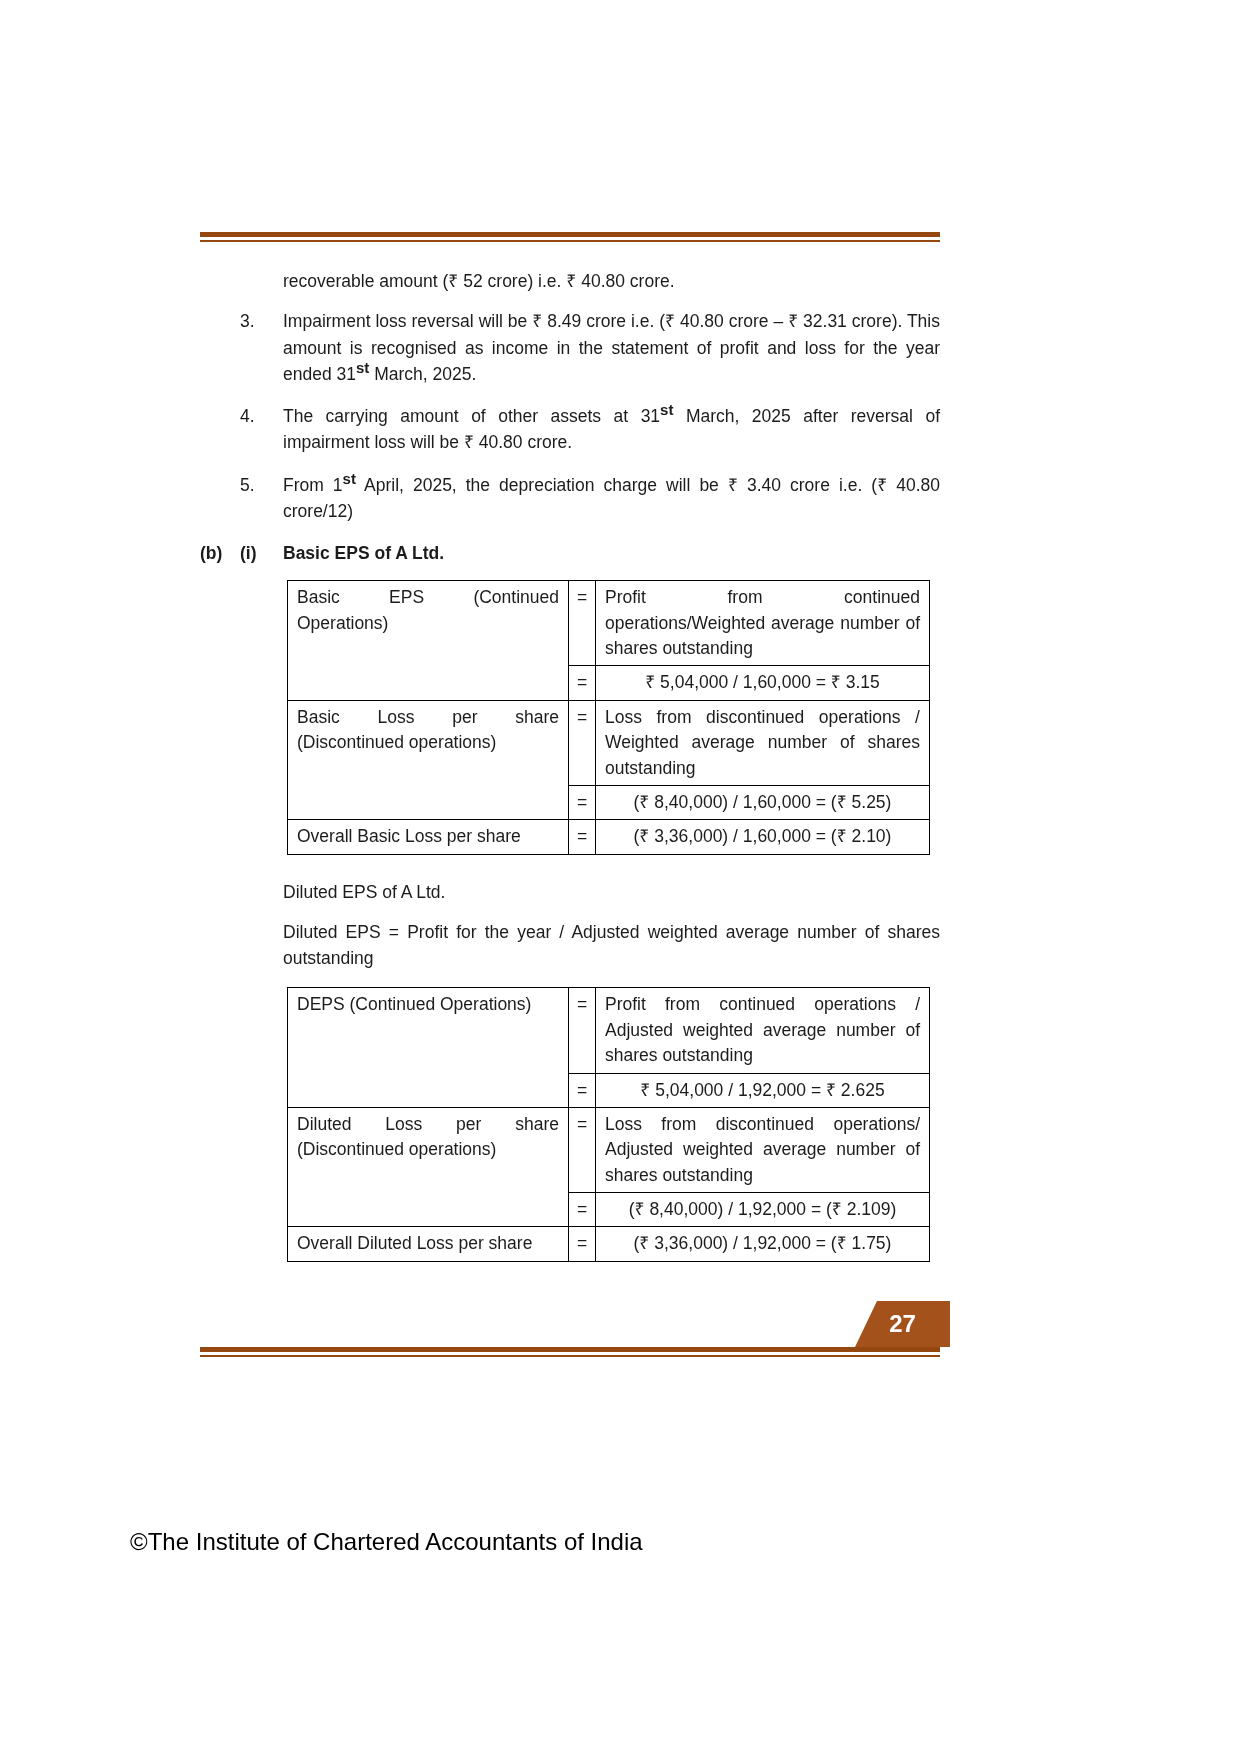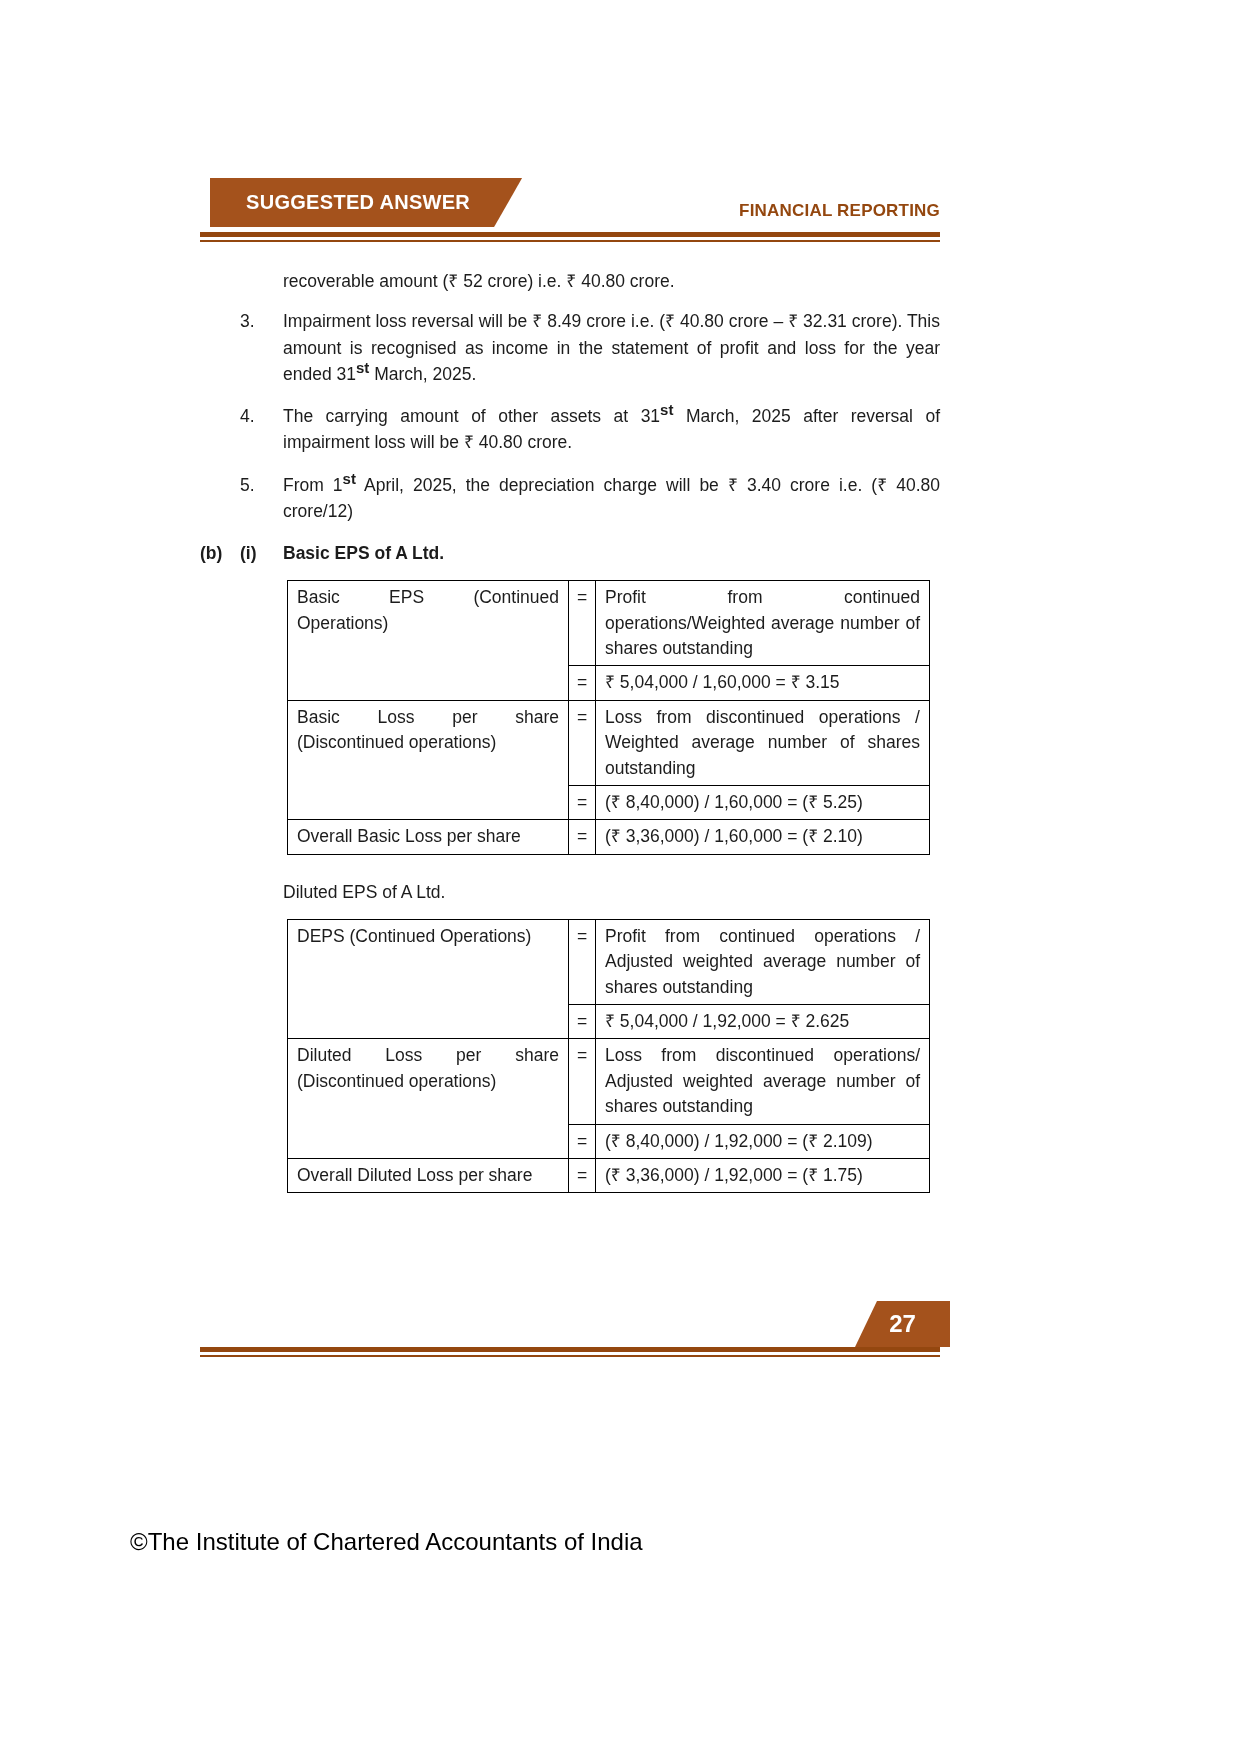--- a/index.html
+++ b/index.html
@@ -26,42 +26,36 @@
   .item .txt{flex:1;text-align:justify;}
   sup{font-size:15px;line-height:0;font-weight:bold;}
   .section-head{display:flex;font-weight:bold;margin:6px 0 14px 0;}
   .section-head .b{width:40px;flex-shrink:0;}
   .section-head .i{width:43px;flex-shrink:0;}
   table{border-collapse:collapse;margin-left:87px;width:643px;font-size:17.5px;line-height:1.45;}
   td{border:1px solid #000;padding:4px 9px;vertical-align:top;}
   td.lbl{width:262px;text-align:justify;}
   td.eq{width:18px;text-align:center;padding:4px 4px;}
   td.frm{text-align:justify;}
-  td.val{text-align:left;}
+  td.val{text-align:center;}
   .diluted-head{padding-left:83px;font-weight:normal;margin:24px 0 14px 0;}
   .diluted-intro{padding-left:83px;text-align:justify;margin:0 0 16px 0;}
   
   .pagenum-box{
     position:absolute;left:855px;top:1301px;width:95px;height:46px;background:#A4521C;
     clip-path:polygon(22px 0,100% 0,100% 100%,0 100%);
     display:flex;align-items:center;justify-content:center;color:#fff;font-weight:bold;font-size:24px;
   }
   .footer{position:absolute;left:130px;top:1528px;font-size:24px;color:#000;}
 </style>
 </head>
 <body>
 
 <div class="page">
 
-  <div class="header">
-    <div class="banner">
-      <span>SUGGESTED ANSWER</span>
-    </div>
-    <div class="subject">FINANCIAL REPORTING</div>
-  </div>
   <div class="hrule top"></div>
 
   <div class="content">
 
     <div class="intro">recoverable amount (₹ 52 crore) i.e. ₹ 40.80 crore.</div>
 
     <div class="item">
       <div class="num">3.</div>
       <div class="txt"><span>Impairment loss reversal will be ₹ 8.49 crore i.e. (₹ 40.80 crore – ₹ 32.31 crore).  This amount is recognised as income in the statement of profit and loss for the year ended 31</span><sup>st</sup><span> March, 2025.</span></div>
     </div>
@@ -105,20 +99,21 @@
         <tr>
           <td class="lbl">Overall Basic Loss per share</td>
           <td class="eq">=</td>
           <td class="val">(₹ 3,36,000) / 1,60,000 = (₹ 2.10)</td>
         </tr>
       </tbody>
     </table>
 
     <div class="diluted-head">Diluted EPS of A Ltd.</div>
 
+    <div class="diluted-intro">Diluted EPS = Profit for the year / Adjusted weighted average number of shares outstanding</div>
 
     <table>
       <tbody>
         <tr>
           <td class="lbl" rowspan="2">DEPS (Continued Operations)</td>
           <td class="eq">=</td>
           <td class="frm">Profit from continued operations / Adjusted weighted average number of shares outstanding</td>
         </tr>
         <tr>
           <td class="eq">=</td>

